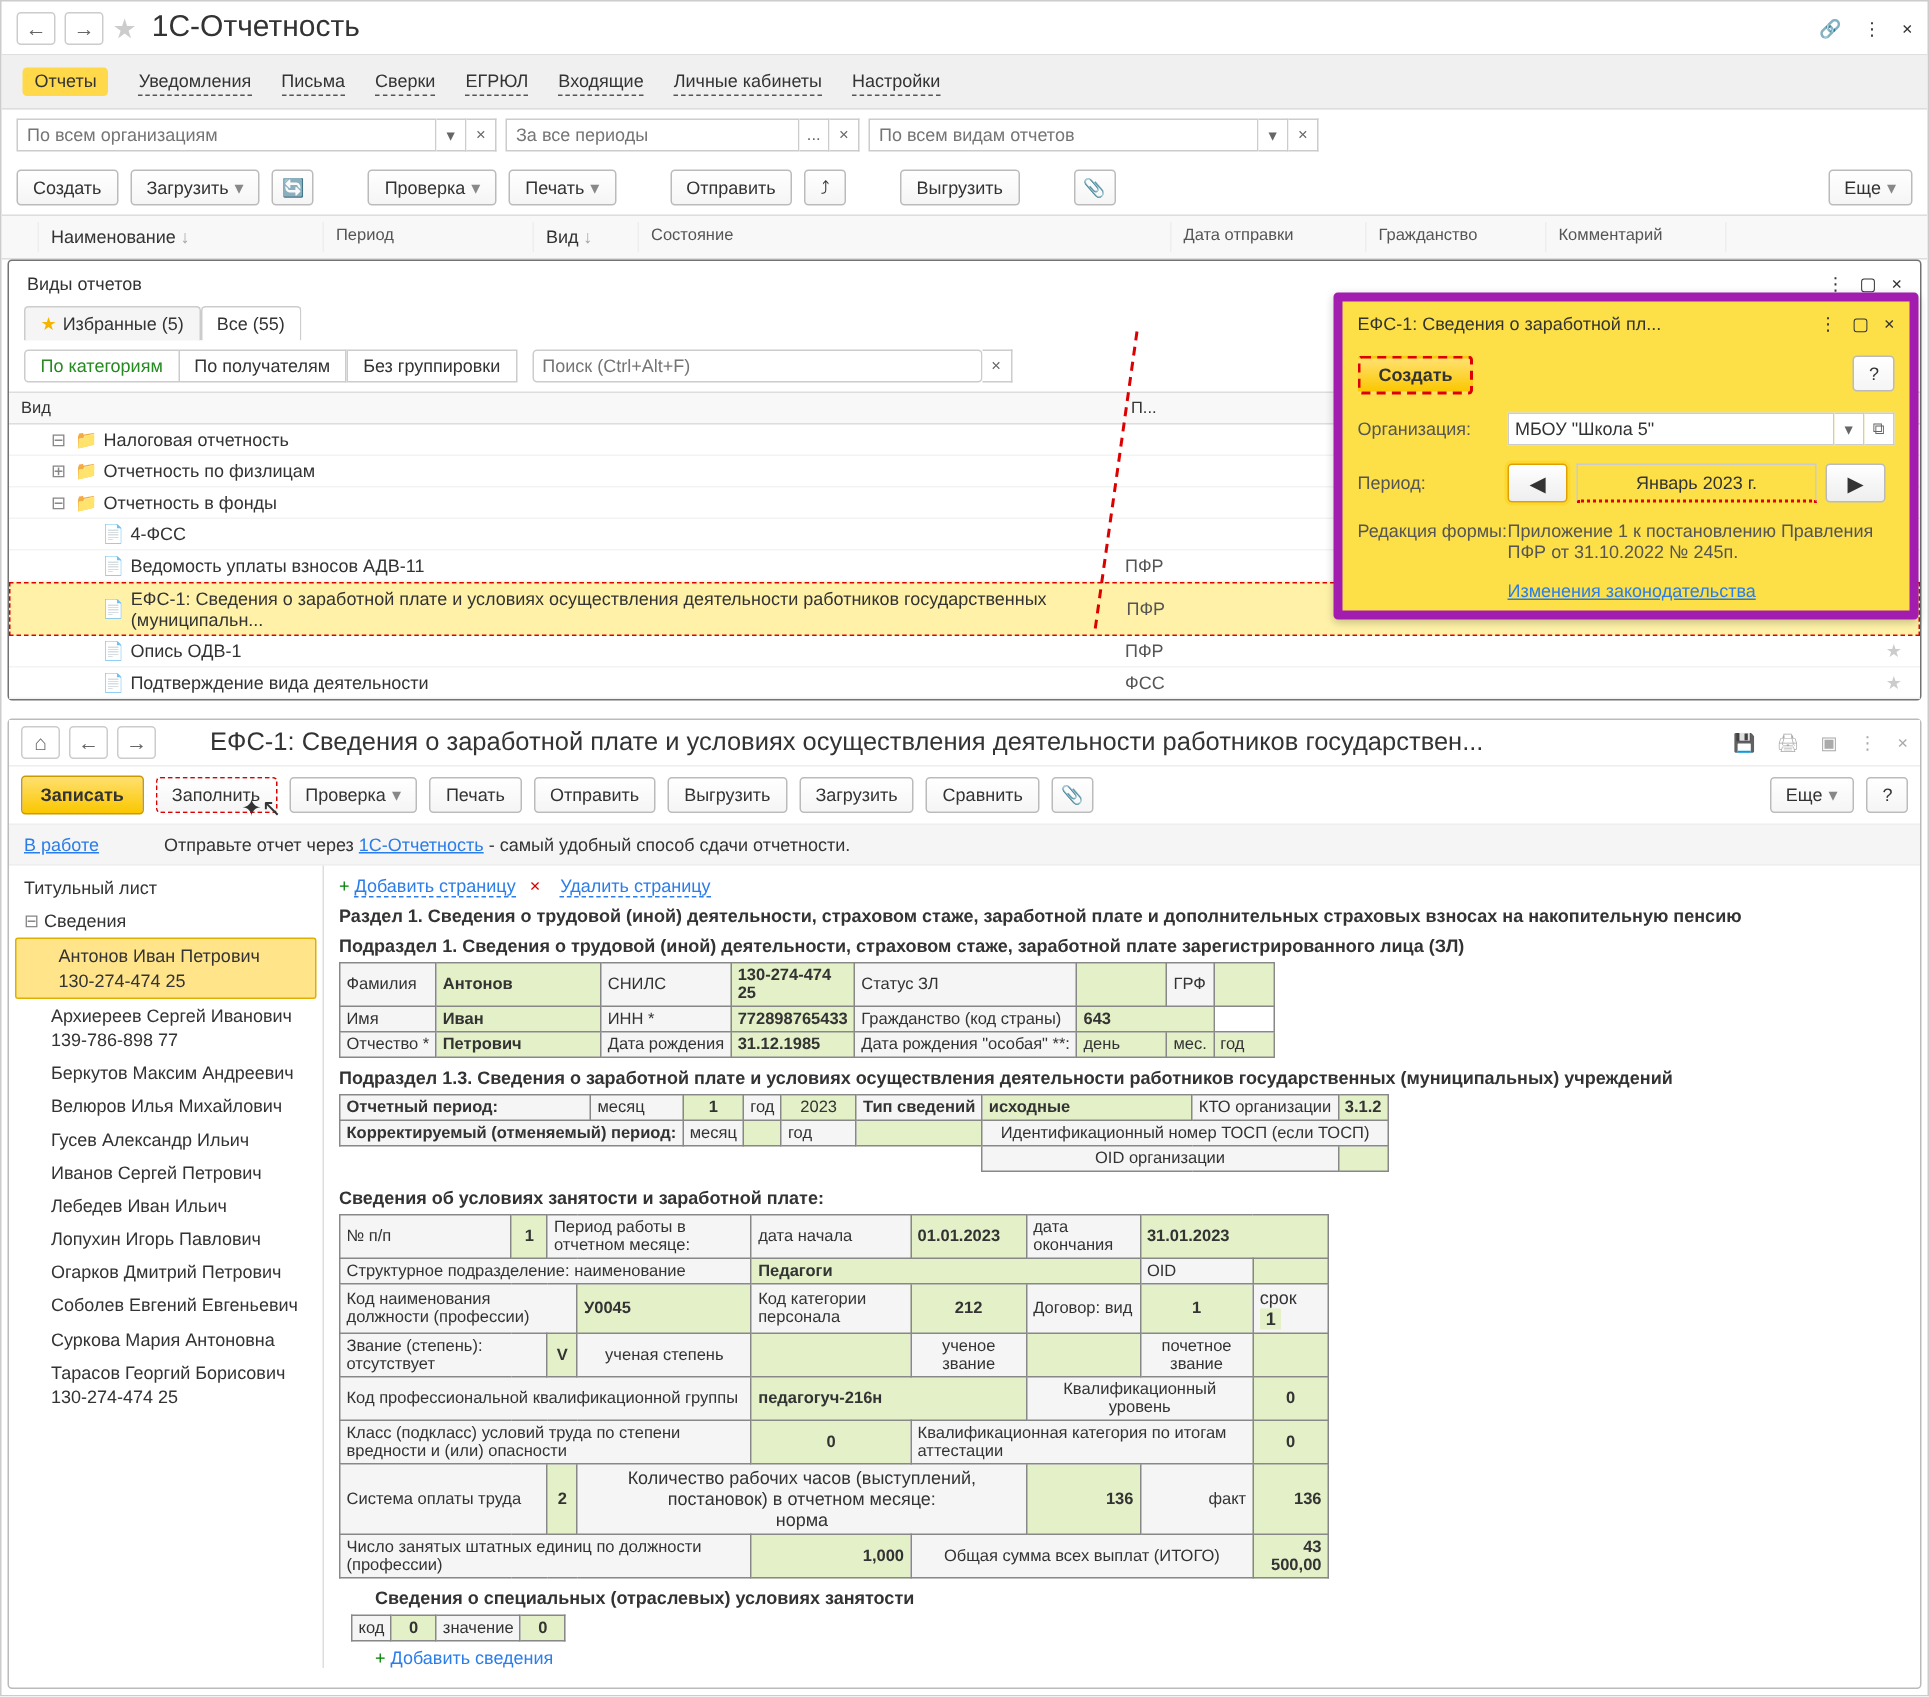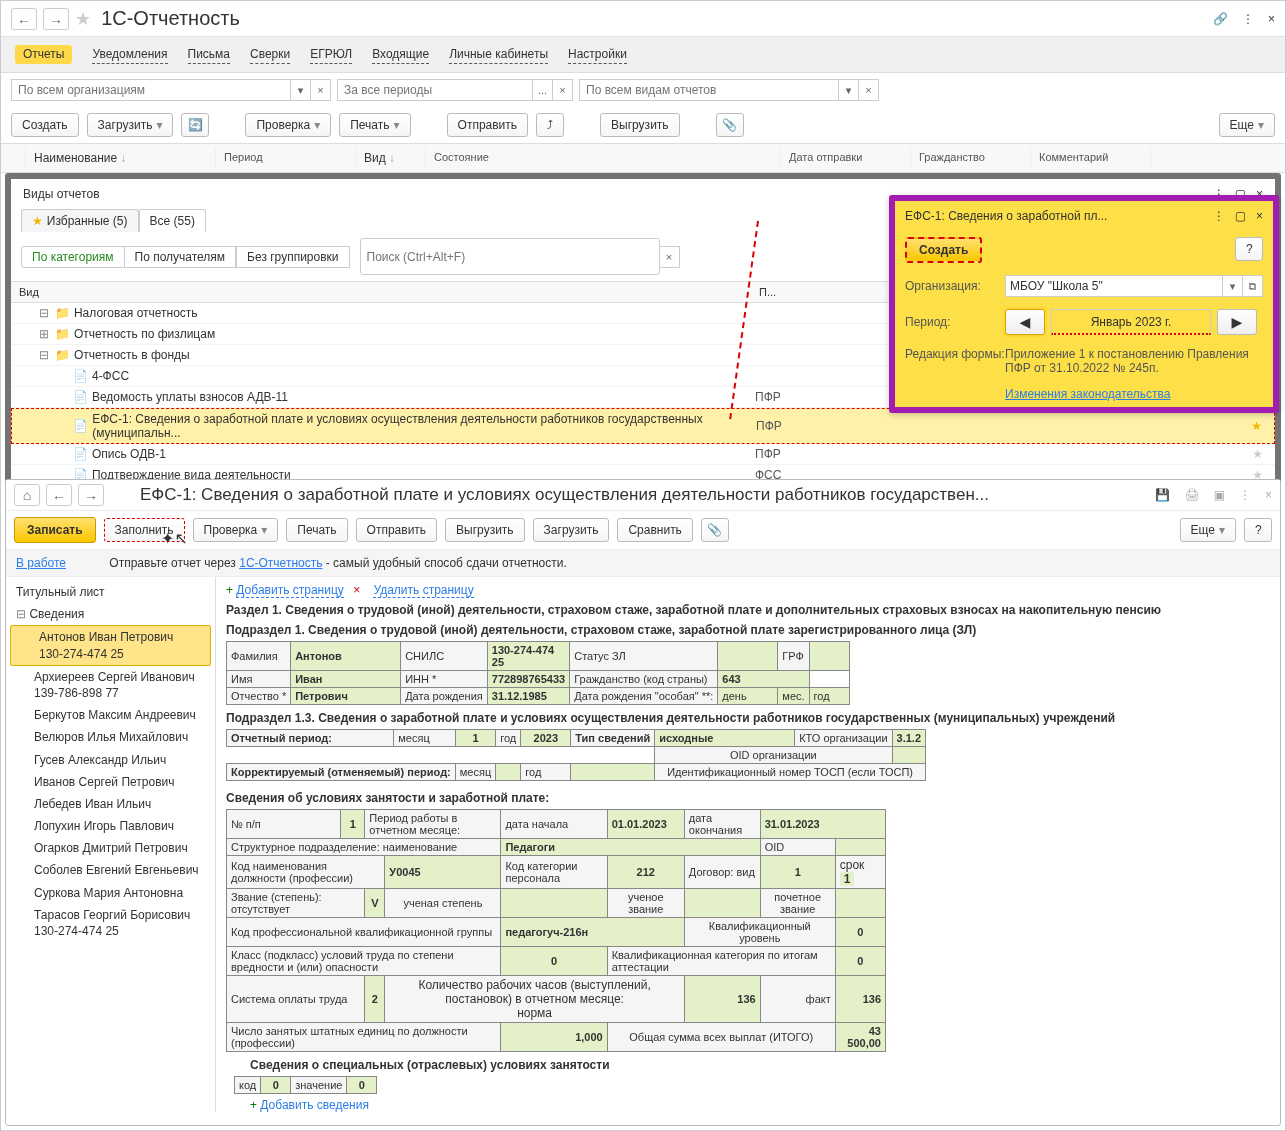--- a/index.html
+++ b/index.html
@@ -17,34 +17,34 @@
 .filterbox{display:flex;align-items:center}
 .filterinput{height:22px;border:1px solid #ccc;padding:0 6px;color:#999;background:#fff}
 .xbtn{width:20px;height:22px;border:1px solid #ccc;border-left:none;background:#fff;display:flex;align-items:center;justify-content:center;font-size:11px;color:#666}
 .toolbar{display:flex;gap:8px;padding:6px 10px;align-items:center}
 .btn{height:24px;border:1px solid #bbb;border-radius:3px;background:linear-gradient(#fff,#f5f5f5);padding:0 10px;cursor:pointer;display:flex;align-items:center}
 .btn.dd::after{content:" ▾";color:#888;margin-left:4px}
 .btn.icn{width:28px;padding:0;justify-content:center}
 .eshe{margin-left:auto}
 .gridhead{display:flex;background:#f8f8f8;border-top:1px solid #ddd;border-bottom:1px solid #ddd;padding:4px 0}
 .gh{padding:3px 8px;border-right:1px solid #eee;font-size:11px;color:#555}
-.section{border:6px solid #737373;margin:4px;border-radius:3px;background:#fff;position:relative}
+.section{border:1px solid #737373;margin:4px;border-radius:3px;background:#fff;position:relative}
 .sechead{padding:8px 12px;font-size:17px;display:flex;align-items:center}
 .secicons{margin-left:auto;display:flex;gap:10px;color:#999;font-size:14px}
 .yellowbtn{background:linear-gradient(#ffe070,#fac700);border:1px solid #cc9900;height:26px;padding:0 12px;border-radius:3px;font-weight:bold;cursor:pointer}
 .roundbtn{width:26px;height:26px;border:1px solid #ccc;border-radius:3px;background:#fff;display:inline-flex;align-items:center;justify-content:center}
 .tabbar2{display:flex;gap:0;padding:0 10px}
 .tab2{border:1px solid #ccc;border-bottom:none;padding:4px 10px;background:#fff;border-radius:3px 3px 0 0;cursor:pointer;display:flex;align-items:center;gap:4px}
 .tab2.inactive{background:#f5f5f5}
 .catbar{display:flex;gap:0;padding:6px 10px;align-items:center}
 .catbtn{border:1px solid #ccc;padding:3px 10px;background:#fff;cursor:pointer}
 .catbtn.active{color:#258a1f}
 .catbtn:first-child{border-radius:3px 0 0 3px}
 .catbtn:last-child{border-radius:0 3px 3px 0;border-left:none}
-.searchbox{margin-left:10px;border:1px solid #ccc;height:37px;padding:0 6px;width:300px;color:#4c1d95;border-radius:3px}
+.searchbox{margin-left:10px;border:1px solid #ccc;height:22px;padding:0 6px;width:300px;color:#4c1d95;border-radius:3px}
 .tree{border-top:1px solid #ddd}
 .treehead{display:flex;background:#f8f8f8;border-bottom:1px solid #ddd}
 .treehead>div{padding:4px 8px;font-size:11px}
 .treerow{display:flex;align-items:center;padding:3px 0;border-bottom:1px solid #f3f3f3}
 .treerow.hl{background:#fff2a8;border:1px dashed #d00}
 .treecell1{width:740px;padding-left:10px;display:flex;align-items:center;gap:4px}
 .treecell2{width:250px;padding-left:4px;color:#555}
 .folder{color:#d9a400}
 .doc{color:#888}
 .starcell{margin-left:auto;margin-right:12px;color:#ccc}
@@ -388,38 +388,38 @@
         </tbody>
           </table>
         <div class="h">Подраздел 1.3.  Сведения о заработной плате и условиях осуществления деятельности работников государственных (муниципальных) учреждений</div>
         <table class="ftbl">
           <tbody>
               <tr>
                 <td class="lbl" style="font-weight:bold">Отчетный период:</td>
                 <td class="lbl">месяц</td>
                 <td class="val" style="width:28px;font-weight:bold;text-align:center">1</td>
                 <td class="lbl">год</td>
-                <td class="val" style="font-weight:bold;width:50px;text-align:center">2023</td>
+                <td class="val" style="font-weight:normal;width:50px;text-align:center">2023</td>
                 <td class="lbl" style="font-weight:bold">Тип сведений</td>
                 <td class="val" style="font-weight:bold;width:140px">исходные</td>
                 <td class="lbl">КТО организации</td>
                 <td class="val" style="font-weight:bold">3.1.2</td>
               </tr>
           <tr>
+                <td class="lbl" colspan="2" style="font-weight:bold">Корректируемый (отменяемый) период:</td>
+                <td class="lbl" colspan="1">месяц</td>
+                <td class="val"></td>
+                <td class="lbl">год</td>
+                <td class="val"></td>
+                <td class="lbl" colspan="3" style="text-align:center">Идентификационный номер ТОСП (если ТОСП)</td>
+              </tr>
+          <tr>
                 <td colspan="6" style="border:none"></td>
                 <td class="lbl" colspan="2" style="text-align:center">OID организации</td>
                 <td class="val"></td>
-              </tr>
-          <tr>
-                <td class="lbl" colspan="2" style="font-weight:bold">Корректируемый (отменяемый) период:</td>
-                <td class="lbl" colspan="1">месяц</td>
-                <td class="val"></td>
-                <td class="lbl">год</td>
-                <td class="val"></td>
-                <td class="lbl" colspan="3" style="text-align:center">Идентификационный номер ТОСП (если ТОСП)</td>
               </tr>
         </tbody>
           </table>
         <div class="h" style="margin-top:10px">Сведения об условиях занятости и заработной плате:</div>
         <table class="ftbl" style="width:660px">
           <tbody>
               <tr>
                 <td class="lbl">№ п/п</td>
                 <td class="val" style="font-weight:bold;width:24px;text-align:center">1</td>
                 <td class="lbl" colspan="2">Период работы в отчетном месяце:</td>

